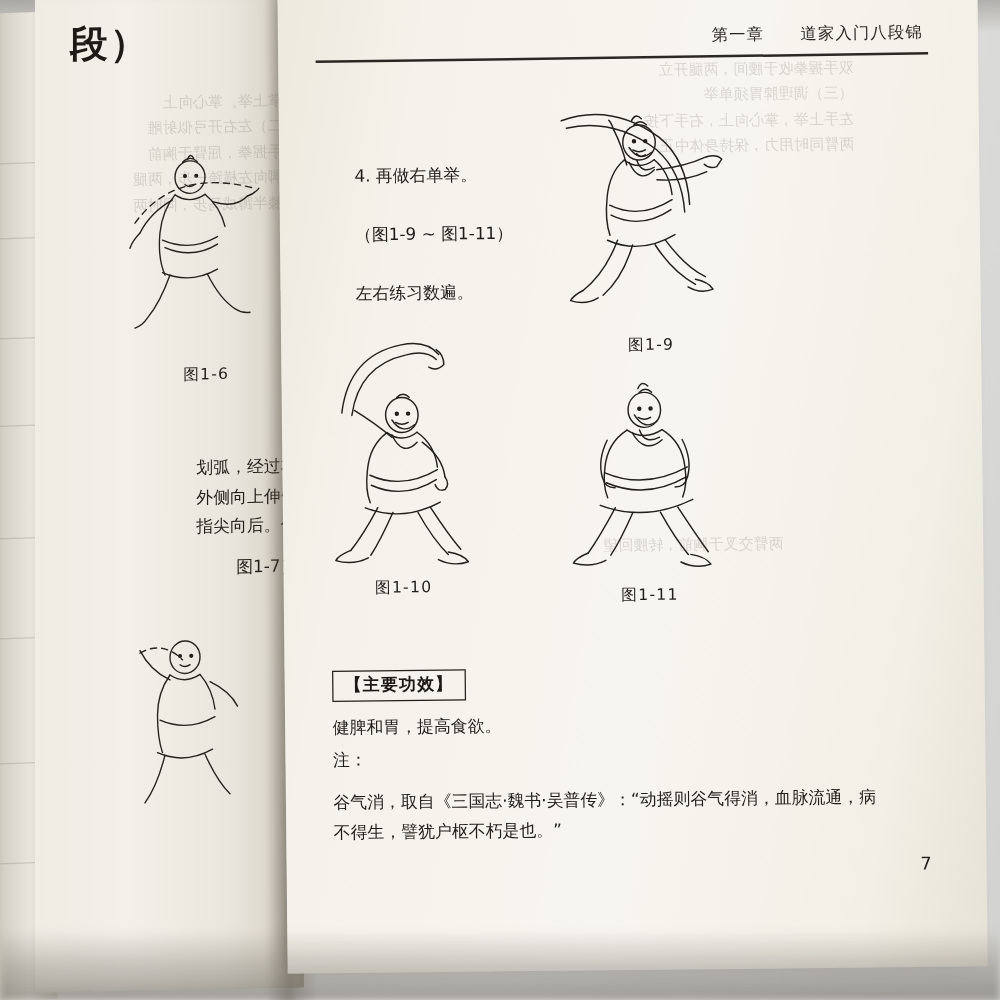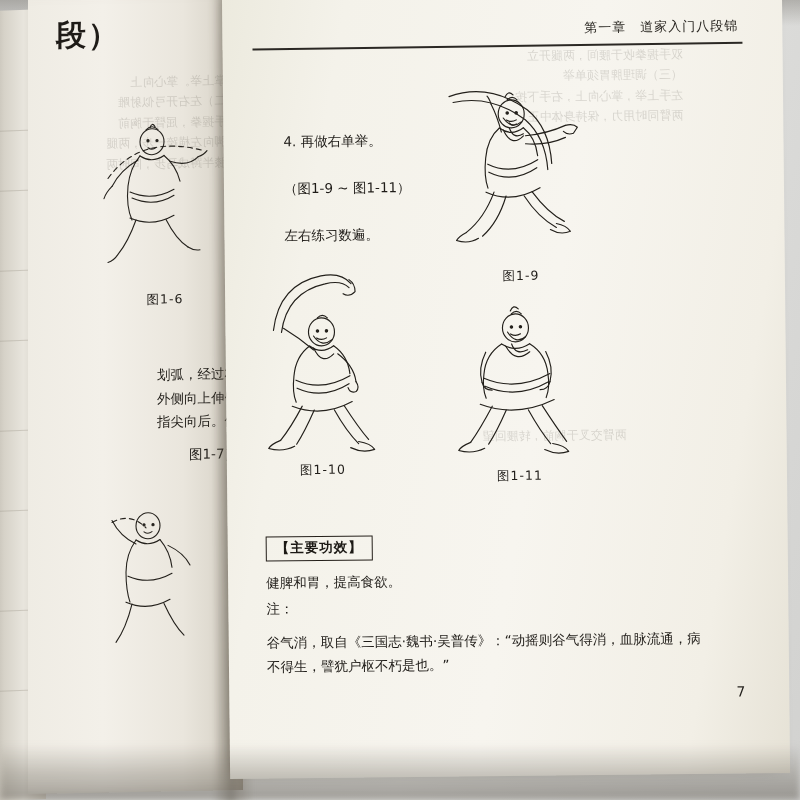--- a/index.html
+++ b/index.html
@@ -95,21 +95,21 @@
   .hdr {
     display: flex;
     justify-content: flex-end;
     align-items: baseline;
     padding-right: 6px;
     font-size: 13px;
     letter-spacing: 1px;
     color: #2a2722;
     transform: rotate(-0.15deg);
   }
-  .hdr .chap { margin-right: 14px; }
+  .hdr .chap { margin-right: 29px; }
   .hdr-rule {
     margin: 7px 2px 0 4px;
     height: 1.6px;
     background: #2b2824;
     transform: rotate(-0.2deg);
   }
 
   
   .cn { font-family: "DejaVu Sans", "Liberation Sans", sans-serif; }
   .para {

